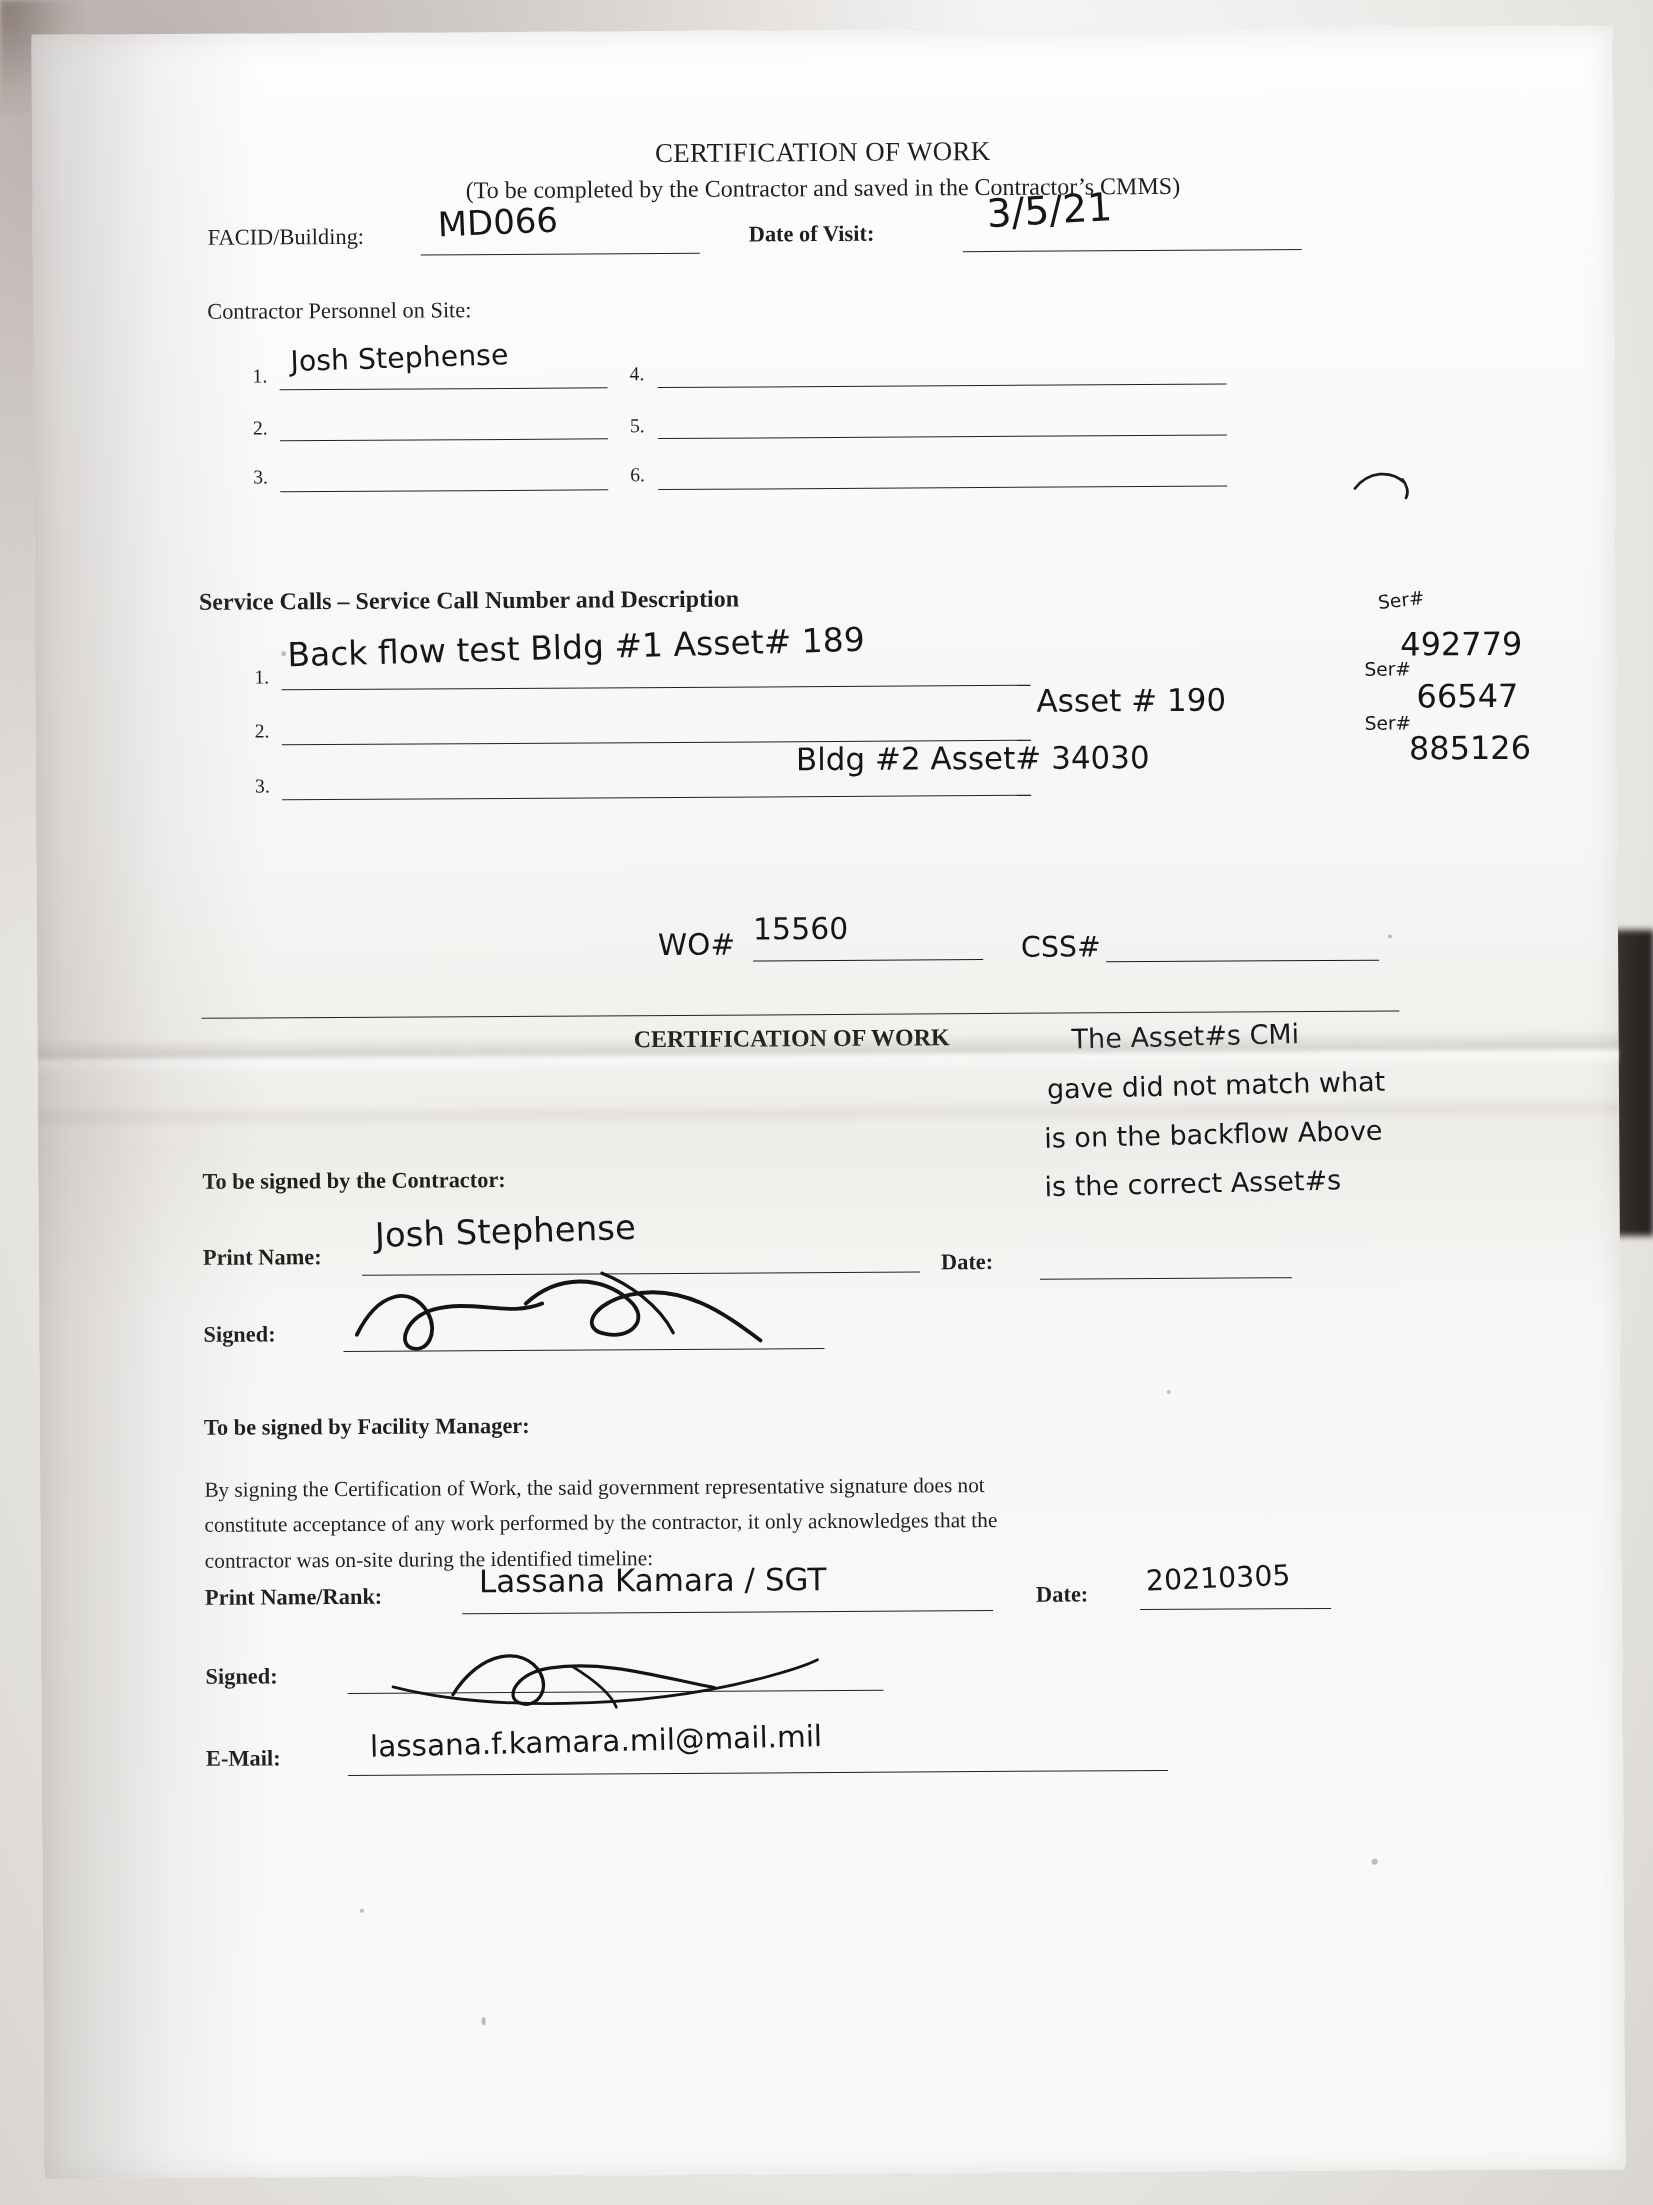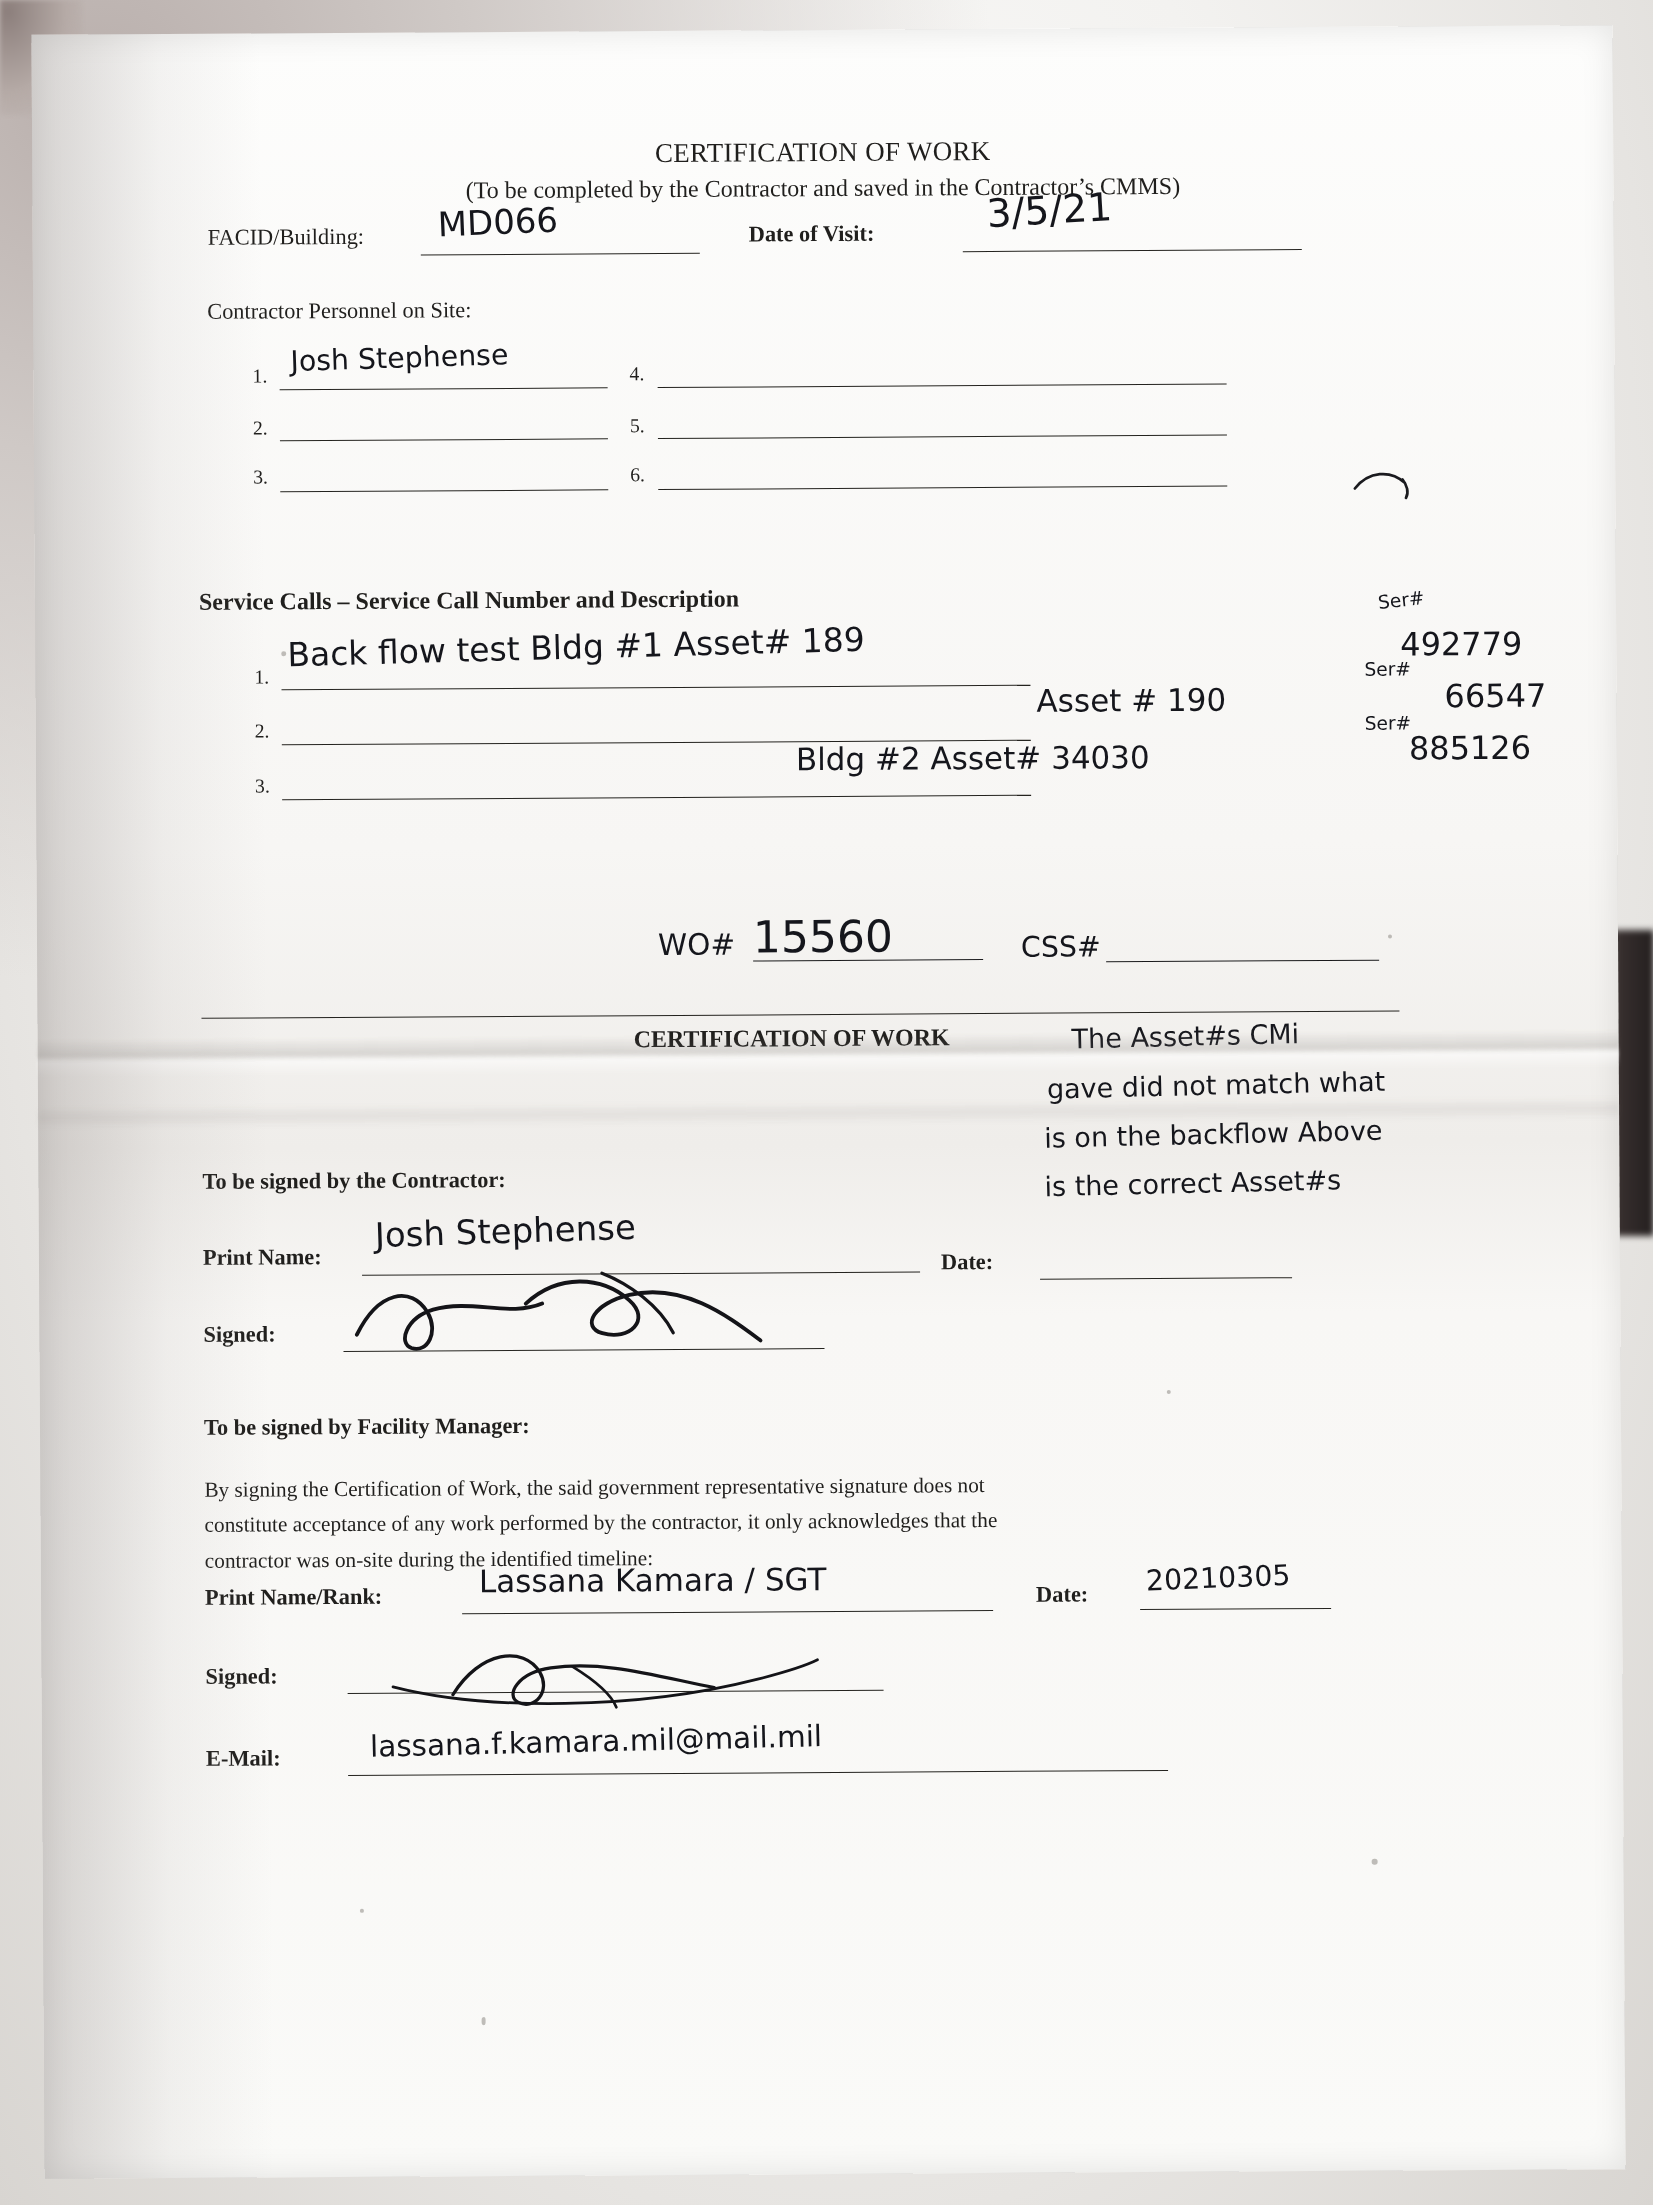--- a/index.html
+++ b/index.html
@@ -204,27 +204,27 @@
       <div class="hw ink-md" style="left:1001px; top:654px; font-size:31px;">Asset # 190</div>
 
       <div class="t num" style="left:219px; top:741px;">3.</div>
       <div class="line" style="left:246px; top:766px; width:749px;"></div>
       <div class="hw ink-md" style="left:760px; top:711px; font-size:31px;">Bldg #2 Asset# 34030</div>
 
       <div class="hw ink-xs" style="left:1343px; top:563px; transform:rotate(-6deg);">Ser#</div>
       <div class="hw ink-md" style="left:1365px; top:599px; font-size:32px;">492779</div>
 
       <div class="hw ink-xs" style="left:1329px; top:632px;">Ser#</div>
-      <div class="hw ink-md" style="left:1381px; top:651px; font-size:32px;margin-left:28px;">66547</div>
+      <div class="hw ink-md" style="left:1381px; top:651px; font-size:32px;">66547</div>
 
       <div class="hw ink-xs" style="left:1329px; top:686px;">Ser#</div>
       <div class="hw ink-md" style="left:1373px; top:703px; font-size:32px;">885126</div>
 
       <div class="hw ink-md" style="left:621px; top:897px; font-size:29.5px;">WO#</div>
-      <div class="hw ink-lg" style="left:716px; top:881px; font-size:44px;">15560</div>
+      <div class="hw ink-lg" style="left:716px; top:881px; font-size:30px;">15560</div>
       <div class="line thin" style="left:716px; top:930px; width:230px; border-bottom-color:#1a1a1c;"></div>
 
       <div class="hw ink-md" style="left:984px; top:902px; font-size:28.4px;">CSS#</div>
       <div class="line thin" style="left:1069px; top:933px; width:273px; border-bottom-color:#1a1a1c;"></div>
       <div class="hw ink-md" style="left:1086px; top:897px;"></div>
 
       <div class="line" style="left:164px; top:984px; width:1198px;"></div>
       <div class="t bold-head" style="left:596px; top:995px;">CERTIFICATION OF WORK</div>
 
       <div class="hw ink-md" style="left:1034px; top:993px; font-size:27px; transform:rotate(-1deg);">The Asset#s CMi</div>

